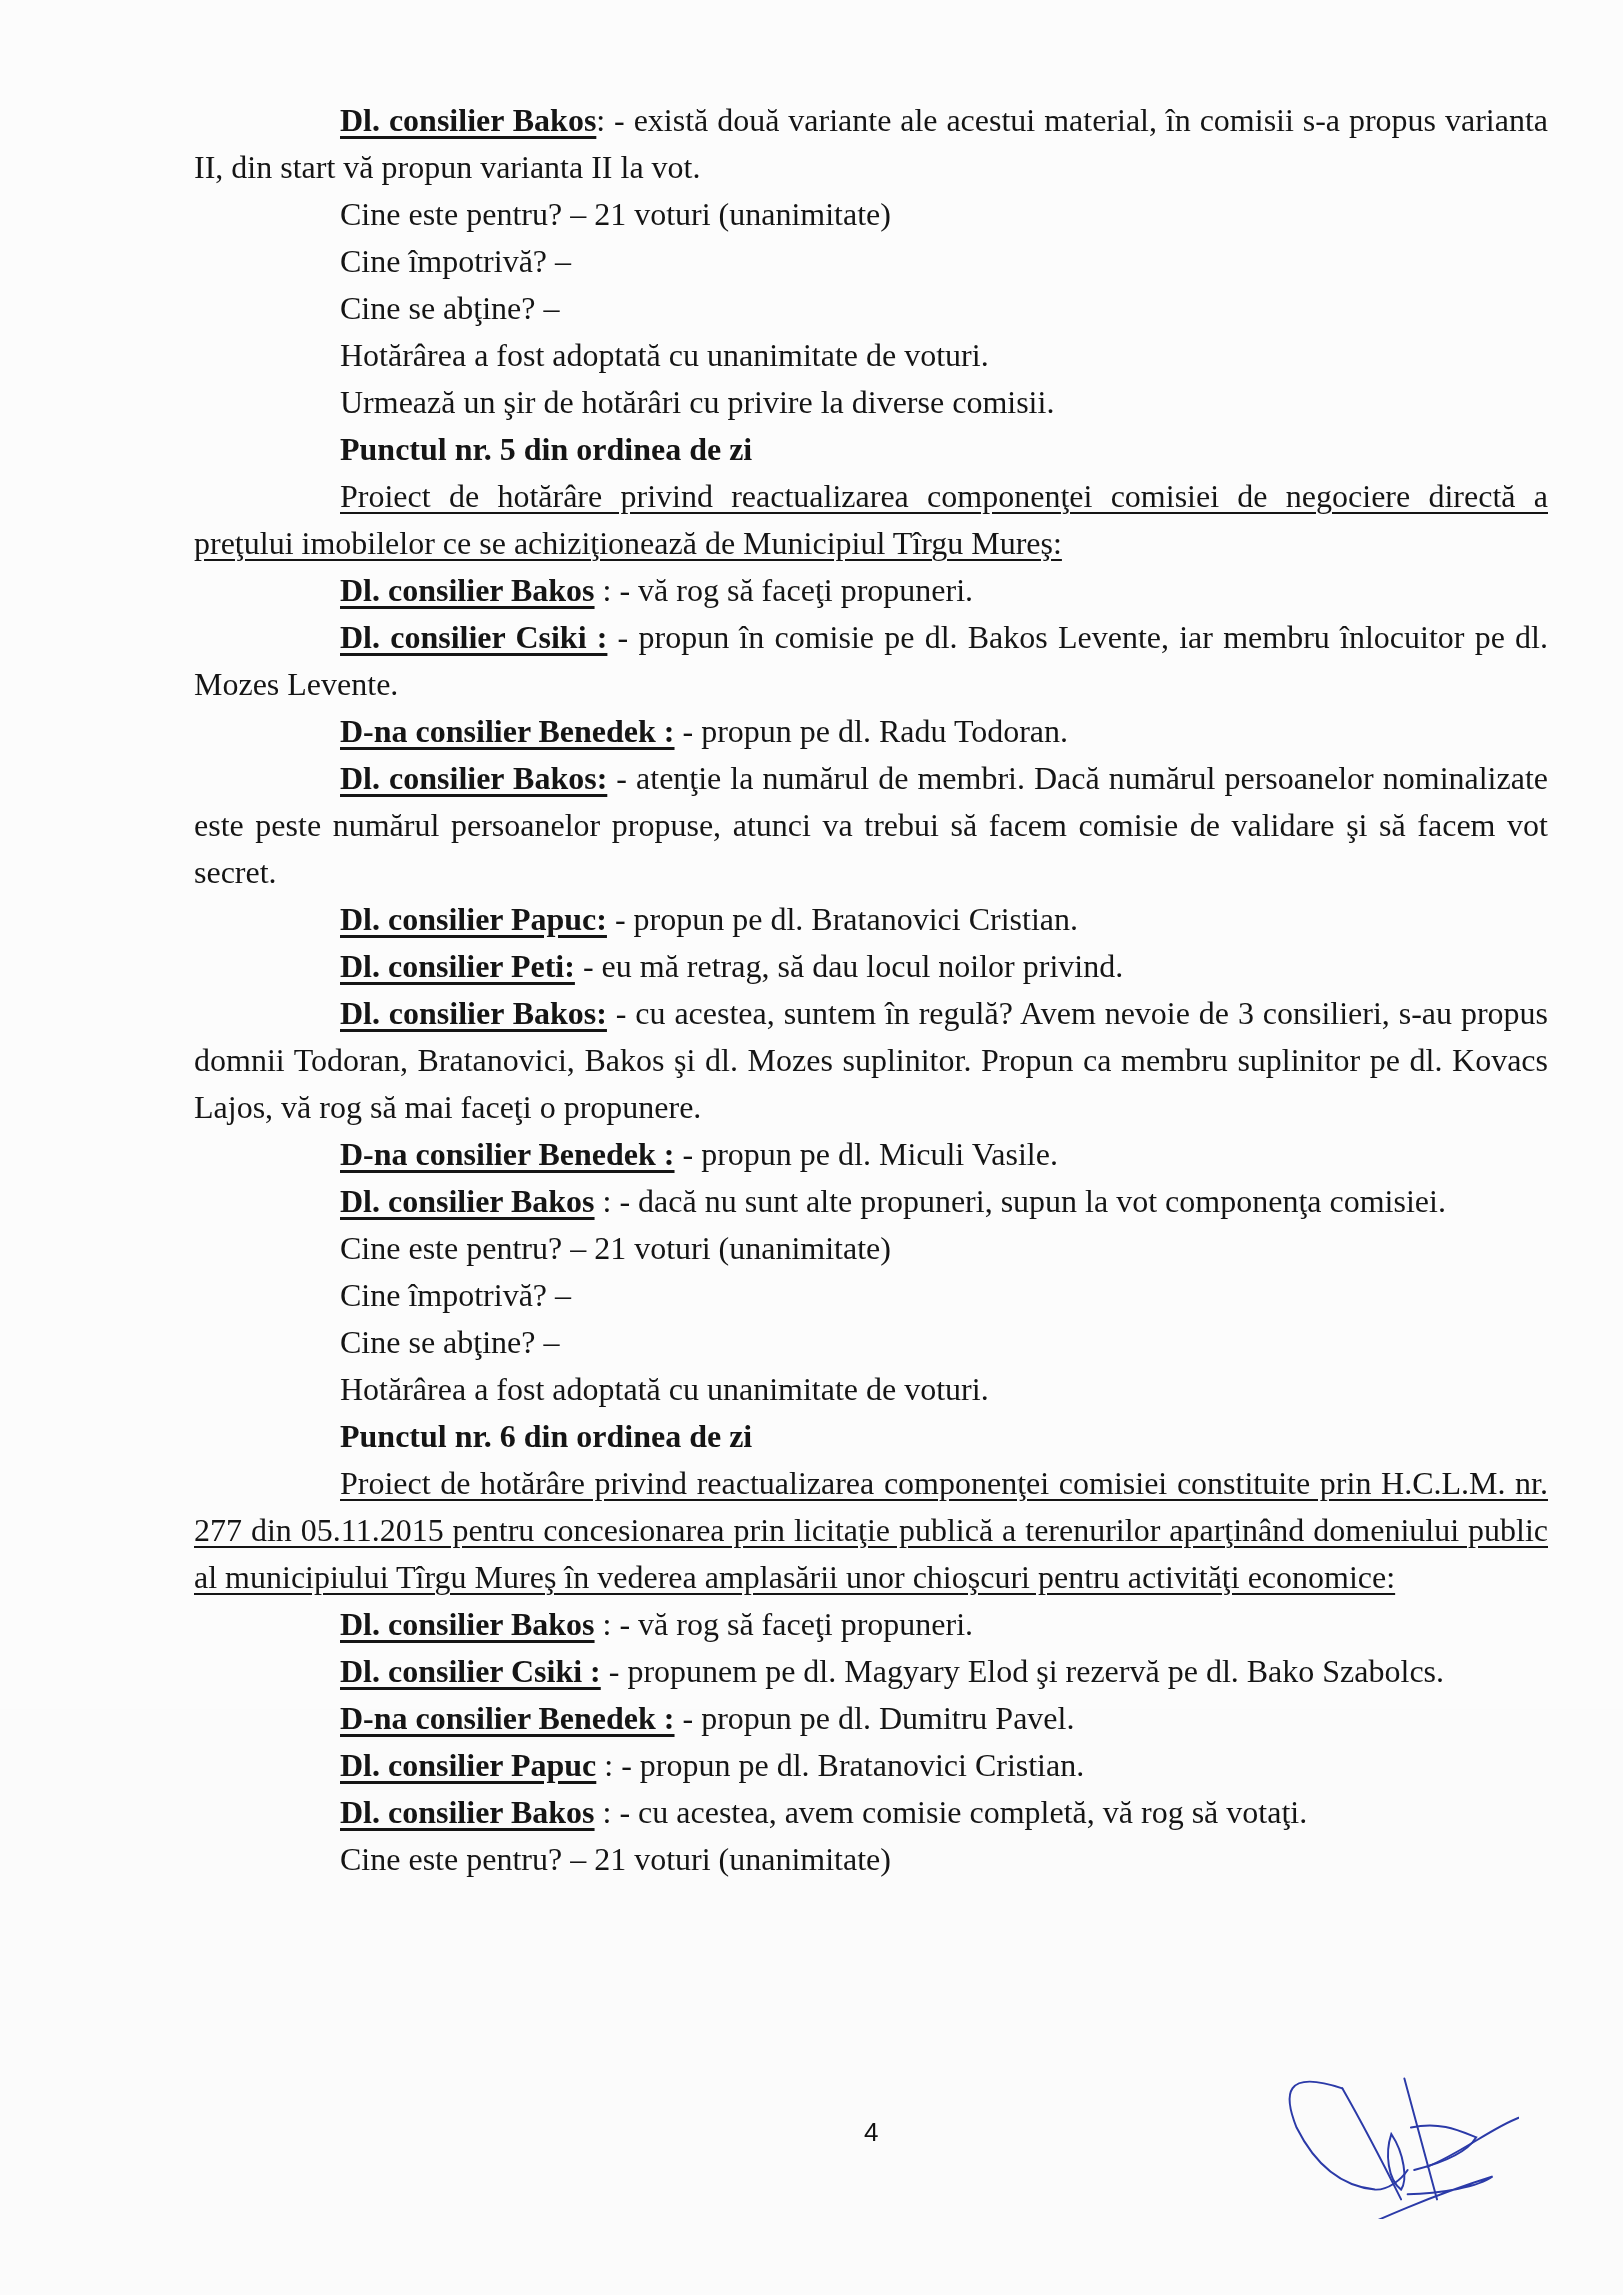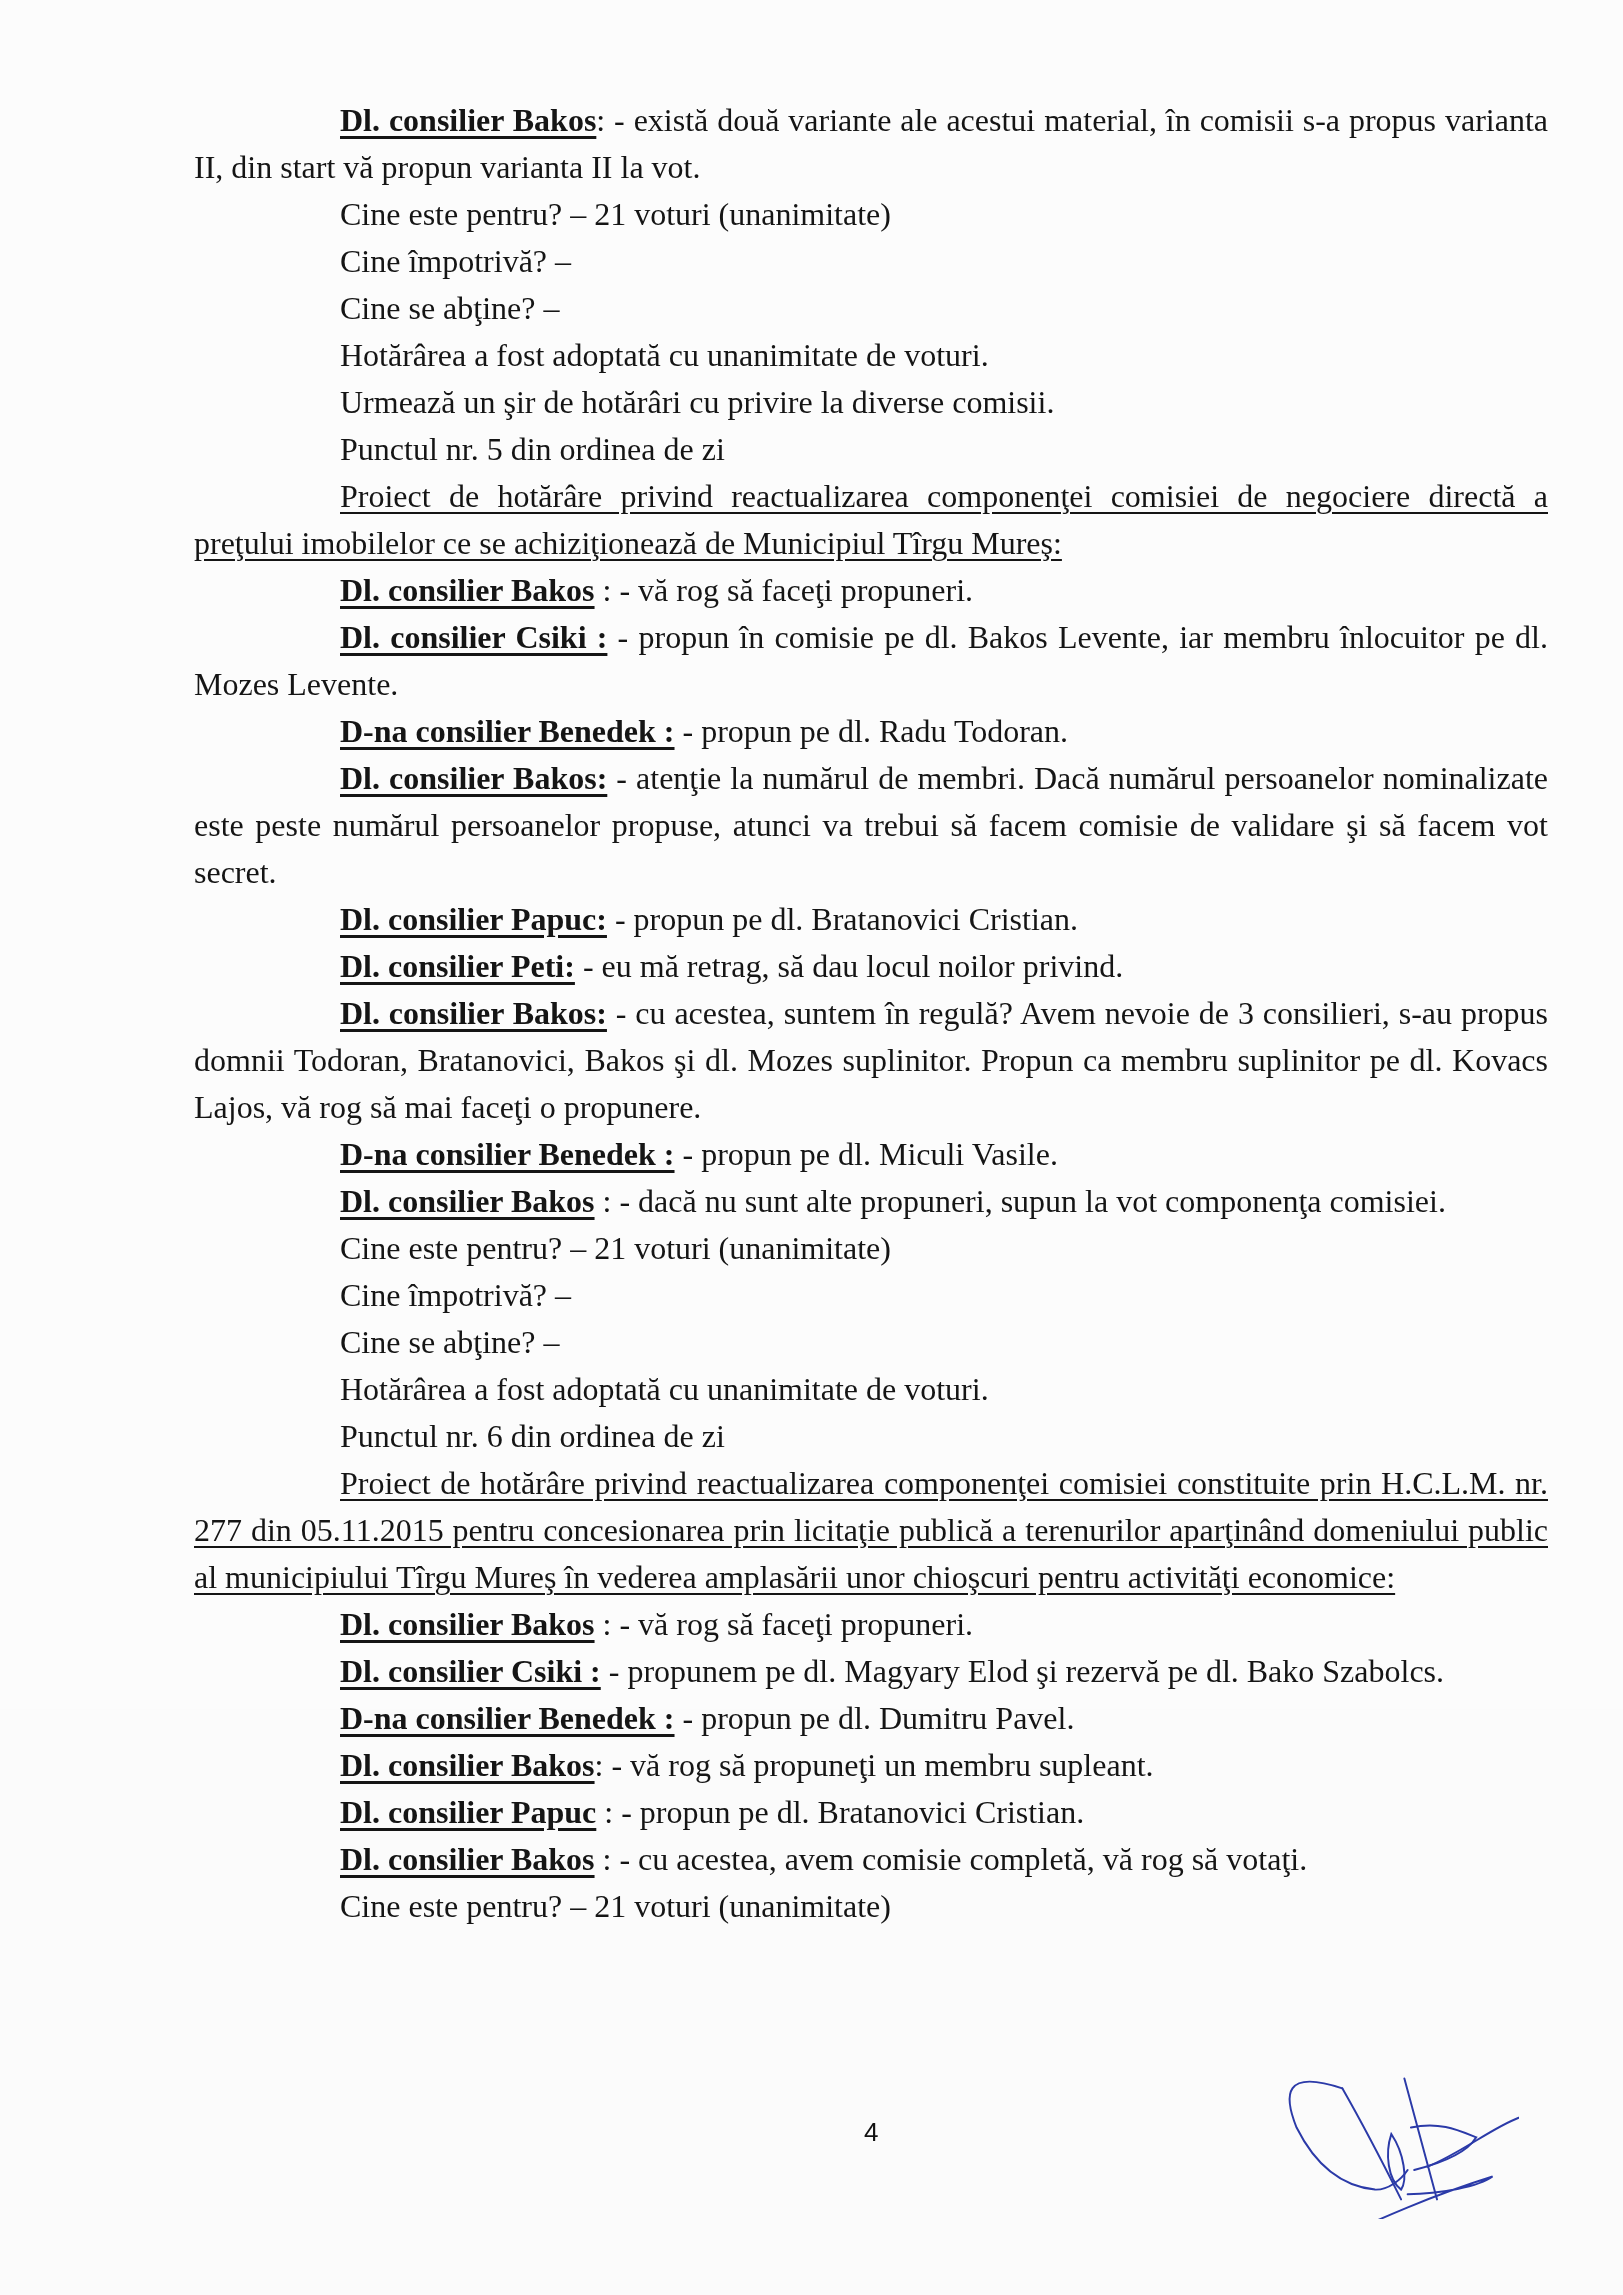--- a/index.html
+++ b/index.html
@@ -11,21 +11,21 @@
       color: #151515;
     }
     .body-text {
       position: absolute; left: 194px; top: 97px; width: 1354px;
       font-size: 32px; line-height: 47px;
     }
     .p { margin: 0; text-align: justify; }
     .p.indent { text-indent: 146px; }
     .p.last-left { text-align-last: left; }
     .speaker { font-weight: bold; text-decoration: underline; text-decoration-thickness: 2.6px; text-underline-offset: 5.2px; }
-    .heading { font-weight: normal; }
+    .heading { font-weight: bold; }
     .project { text-decoration: underline; text-decoration-thickness: 2px; text-underline-offset: 5.2px; margin-top: 36px; }
     .page-number {
       position: absolute; left: 864px; top: 2117px;
       font-family: "Liberation Sans", "DejaVu Sans", sans-serif; font-size: 26px; color: #111;
     }
     .signature { position: absolute; left: 1244px; top: 2023px; width: 275px; height: 196px; }
   </style>
 </head>
 <body>
 
@@ -50,21 +50,20 @@
       <p class="p indent last-left"><span class="speaker">Dl. consilier Bakos</span><span> :</span><span> - dacă nu sunt alte propuneri, supun la vot componenţa comisiei.</span></p>
       <p class="p indent last-left"><span>Cine este pentru? – 21 voturi (unanimitate)</span></p>
       <p class="p indent last-left"><span>Cine împotrivă? –</span></p>
       <p class="p indent last-left"><span>Cine se abţine? –</span></p>
       <p class="p indent last-left"><span>Hotărârea a fost adoptată cu unanimitate de voturi.</span></p>
       <p class="p indent last-left"><span class="heading">Punctul nr. 6 din  ordinea de zi</span></p>
       <p class="p indent last-left"><span class="project">Proiect de hotărâre  privind  reactualizarea componenţei comisiei constituite prin H.C.L.M. nr. 277 din 05.11.2015 pentru concesionarea prin licitaţie publică a terenurilor aparţinând domeniului public al municipiului Tîrgu Mureş în vederea amplasării unor chioşcuri pentru activităţi economice:</span></p>
       <p class="p indent last-left"><span class="speaker">Dl. consilier Bakos</span><span> :</span><span> - vă rog să faceţi propuneri.</span></p>
       <p class="p indent last-left"><span class="speaker">Dl. consilier Csiki :</span><span> - propunem pe dl. Magyary Elod şi rezervă pe dl. Bako Szabolcs.</span></p>
       <p class="p indent last-left"><span class="speaker">D-na consilier Benedek :</span><span> - propun pe dl. Dumitru Pavel.</span></p>
-      <p class="p indent last-left"><span class="speaker">Dl. consilier Bakos</span><span>:</span><span> - vă rog să propuneţi un membru supleant.</span></p>
       <p class="p indent last-left"><span class="speaker">Dl. consilier Papuc</span><span> :</span><span> - propun pe dl. Bratanovici Cristian.</span></p>
       <p class="p indent last-left"><span class="speaker">Dl. consilier Bakos</span><span> :</span><span> - cu acestea, avem comisie completă, vă rog să votaţi.</span></p>
       <p class="p indent last-left"><span>Cine este pentru? – 21 voturi (unanimitate)</span></p>
     </div>
 
   <div class="page-number">4</div>
 
   <svg class="signature" viewBox="0 0 420 300">
     <g fill="none" stroke-width="3" stroke-linecap="round" id="sig-strokes" stroke="#2b3aa8">
       <path d="M150,100 C60,70 60,110 80,160 C110,220 150,250 200,255 C220,256 240,240 250,225"></path>

